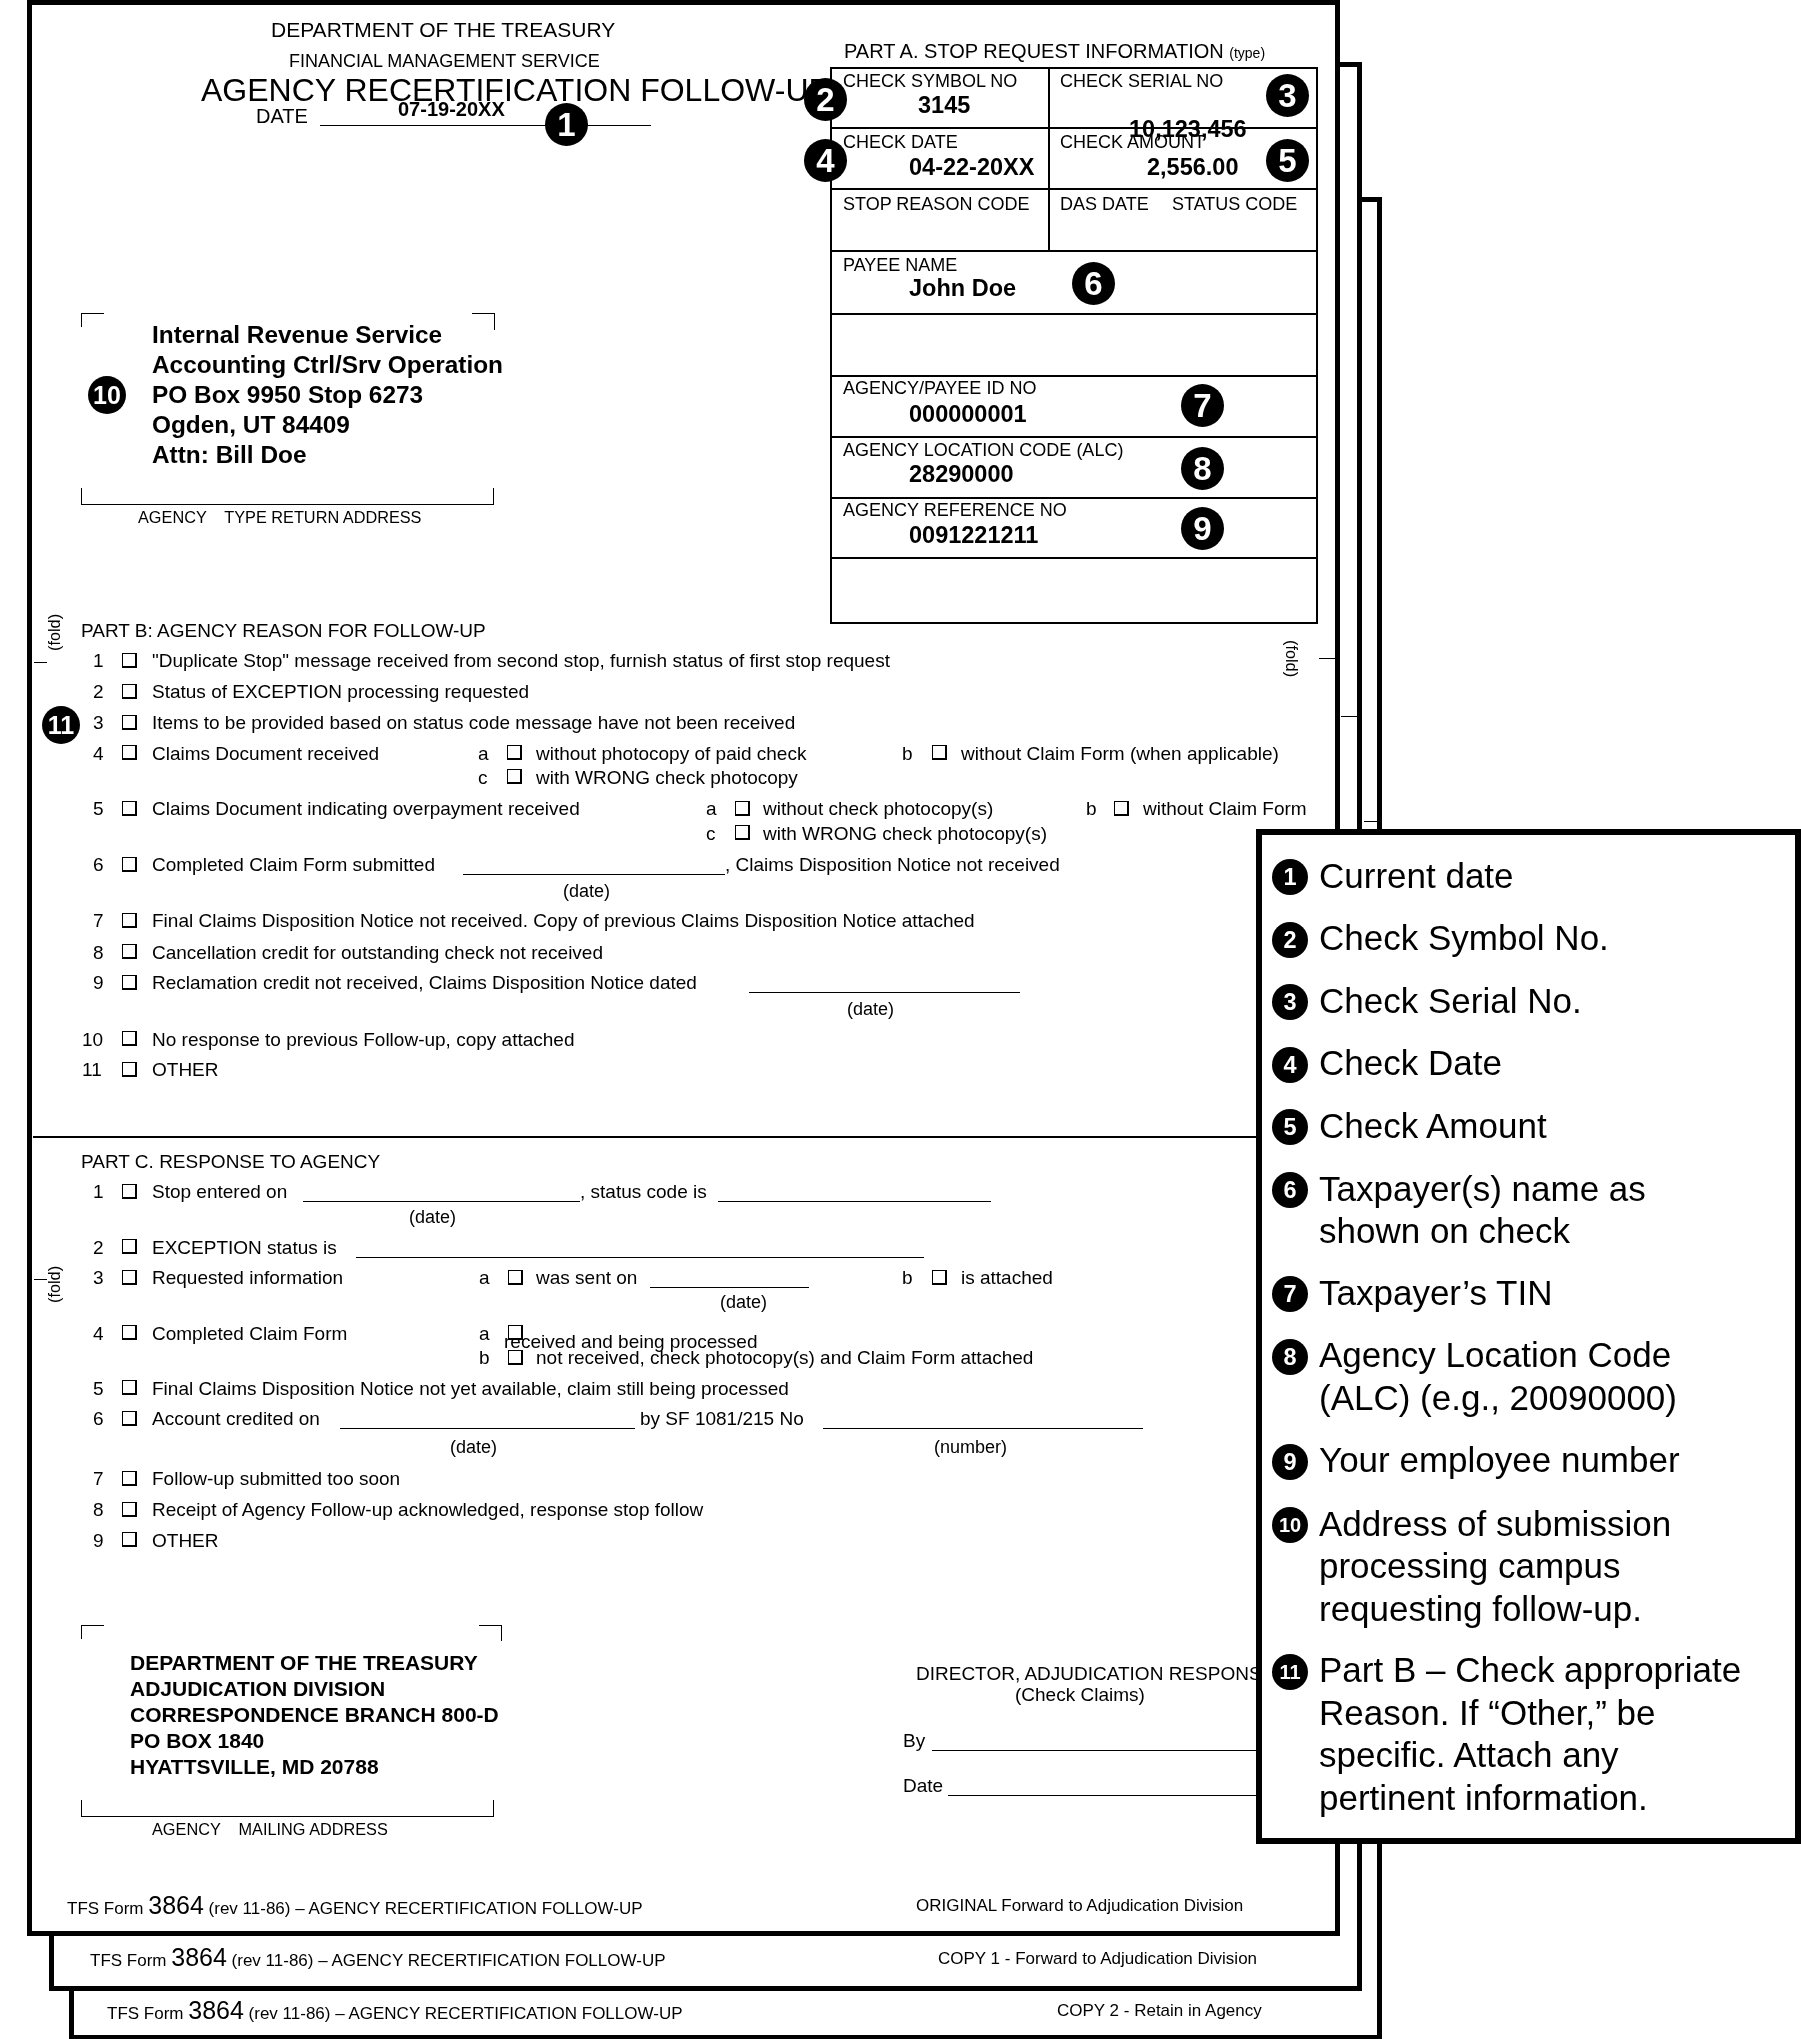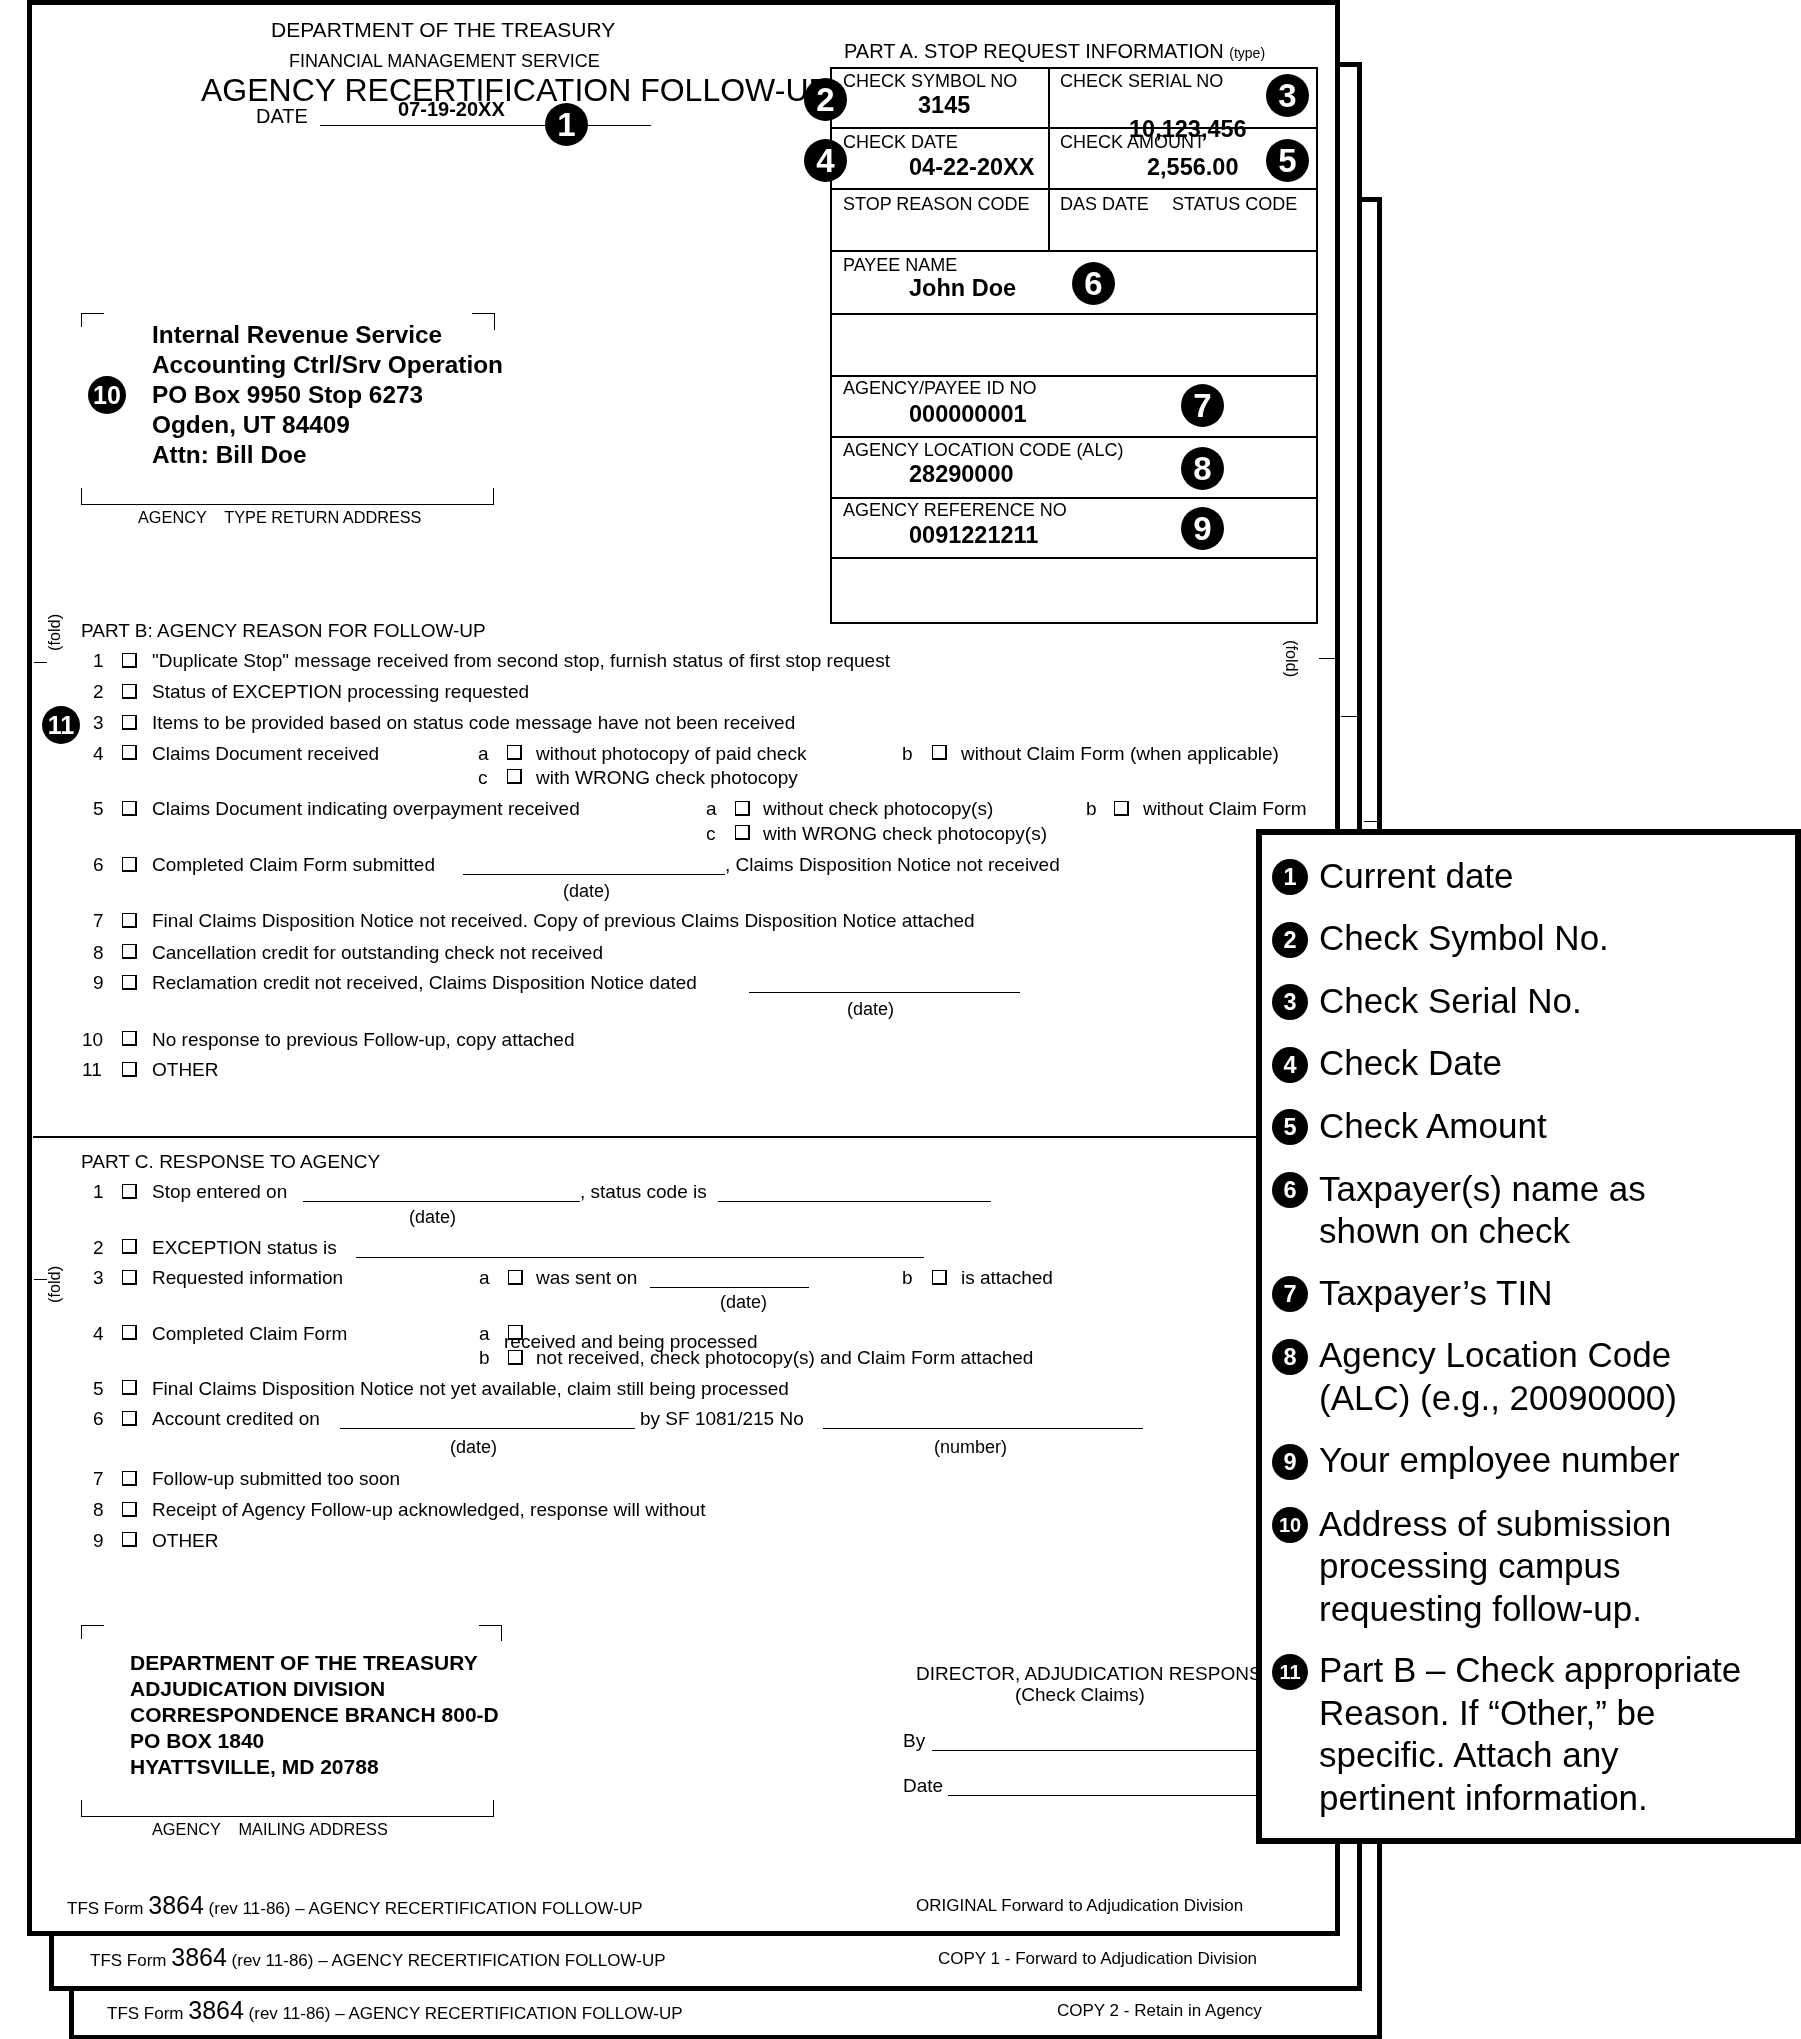--- a/index.html
+++ b/index.html
@@ -245,21 +245,21 @@
   <div class="t" style="left:934px; top:1437px; font-size:18px;">(number)</div>
 </div>
 <div>
   <div class="num" style="left:93px; top:1468px;">7</div>
   <div class="cb" style="left:122px; top:1471px;"></div>
   <div class="t" style="left:152px; top:1468px;">Follow-up submitted too soon</div>
 </div>
 <div>
   <div class="num" style="left:93px; top:1499px;">8</div>
   <div class="cb" style="left:122px; top:1502px;"></div>
-  <div class="t" style="left:152px; top:1499px;">Receipt of Agency Follow-up acknowledged, response will without</div>
+  <div class="t" style="left:152px; top:1499px;">Receipt of Agency Follow-up acknowledged, response stop follow</div>
 </div>
 <div>
   <div class="num" style="left:93px; top:1530px;">9</div>
   <div class="cb" style="left:122px; top:1532px;"></div>
   <div class="t" style="left:152px; top:1530px;">OTHER</div>
 </div>
 
 <div class="corner" style="left:81px; top:1625px; width:22px; height:12.7px; border-top-width:1.8px; border-left-width:1.8px;"></div>
 <div class="corner" style="left:479px; top:1625px; width:22px; height:14.5px; border-top-width:1.8px; border-right-width:1.8px;"></div>
 <div class="corner" style="left:81px; top:1800px; width:411px; height:16.3px; border-bottom-width:1.8px; border-left-width:1.8px; border-right-width:1.8px;"></div>

